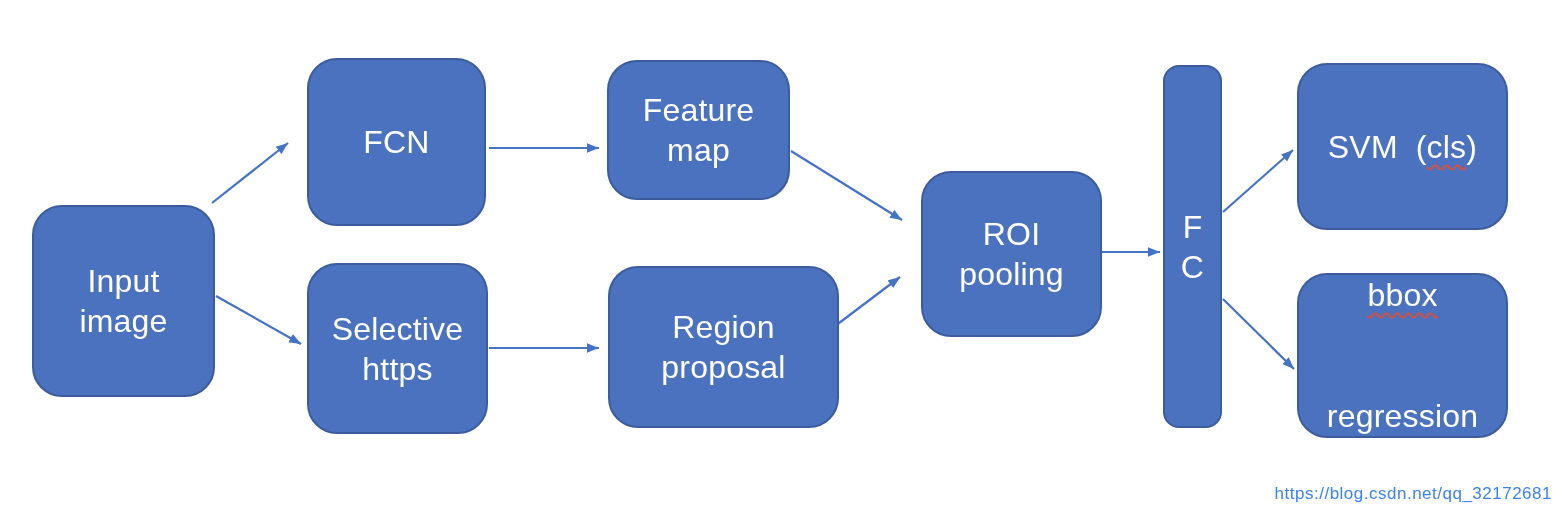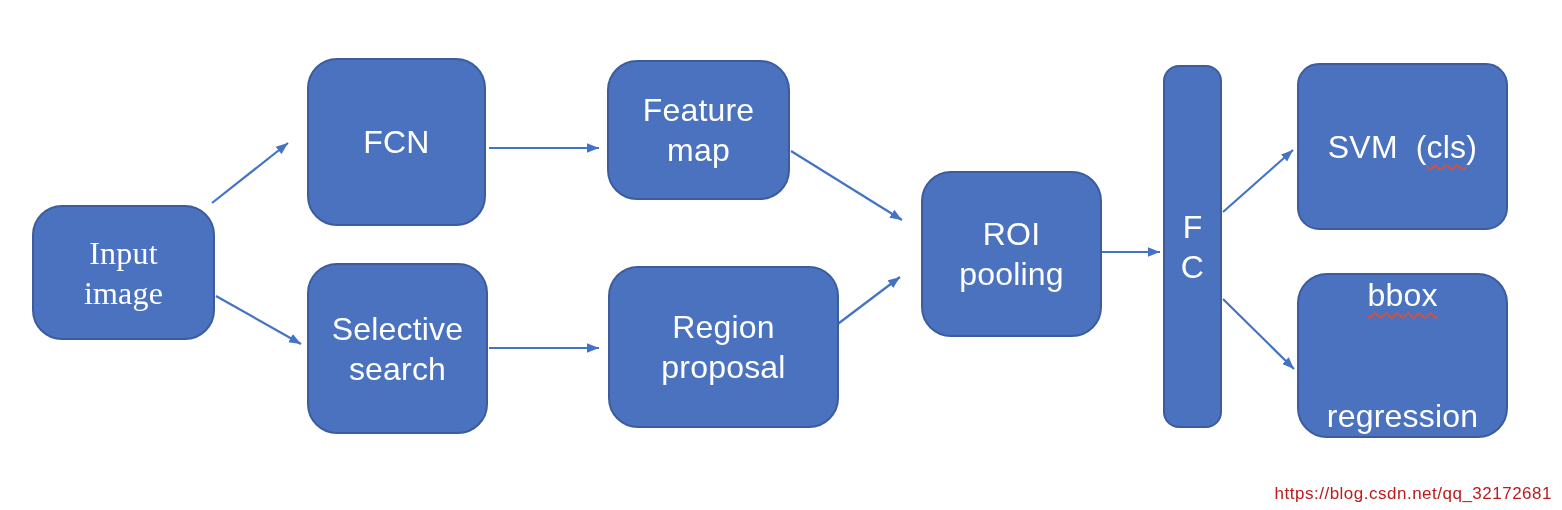--- a/index.html
+++ b/index.html
@@ -36,45 +36,45 @@
     display: flex;
     flex-direction: column;
     align-items: center;
     justify-content: center;
     text-align: center;
     font-size: 32px;
     line-height: 40px;
     white-space: pre-line;
     letter-spacing: 0.2px;
   }
-  .node-input    { left: 32px;   top: 205px; width: 183px; height: 135px; font-family: Liberation Serif, serif; }
+  .node-input    { left: 32px;   top: 205px; width: 183px; height: 192px; }
   .node-fcn      { left: 307px;  top: 58px;  width: 179px; height: 168px; }
   .node-feature  { left: 607px;  top: 60px;  width: 183px; height: 140px; }
   .node-select   { left: 307px;  top: 263px; width: 181px; height: 171px; }
   .node-region   { left: 608px;  top: 266px; width: 231px; height: 162px; }
   .node-roi      { left: 907px;  top: 171px; width: 181px; height: 166px; margin-left: 14px; }
   .node-fc       { left: 1163px; top: 65px;  width: 59px;  height: 363px; border-radius: 16px; }
-  .node-svm      { left: 1297px; top: 63px;  width: 211px; height: 167px; flex-direction: row; white-space: nowrap; border-radius: 22px; }
+  .node-svm      { left: 1297px; top: 63px;  width: 211px; height: 167px; flex-direction: row; white-space: nowrap; }
   .node-bbox     { left: 1297px; top: 273px; width: 211px; height: 165px; justify-content: space-between; }
   .wavy {
     text-decoration-line: underline;
     text-decoration-style: wavy;
     text-decoration-color: #D94F3D;
     text-decoration-thickness: 1.5px;
     text-underline-offset: 6px;
   }
   .open-paren { margin-left: 18px; }
   .block-line { display: block; }
   .watermark {
     position: absolute;
     right: 10px;
     bottom: 6px;
     font-size: 17px;
     letter-spacing: 0.5px;
-    color: #b91c1c;
+    color: #3b82f6;
   }
 </style>
 </head>
 <body>
 
 <div class="canvas">
 
   <svg class="arrows" viewBox="0 0 1562 510">
     <defs>
       <marker id="ah" markerWidth="13" markerHeight="11" refX="12" refY="5.5" orient="auto" markerUnits="userSpaceOnUse">
@@ -101,21 +101,21 @@
     <span>FCN</span>
   </div>
 
   <div class="node node-feature">
     <span>Feature
 map</span>
   </div>
 
   <div class="node node-select">
     <span>Selective
-search</span>
+https</span>
   </div>
 
   <div class="node node-region">
     <span>Region
 proposal</span>
   </div>
 
   <div class="node node-roi">
     <span>ROI
 pooling</span>

